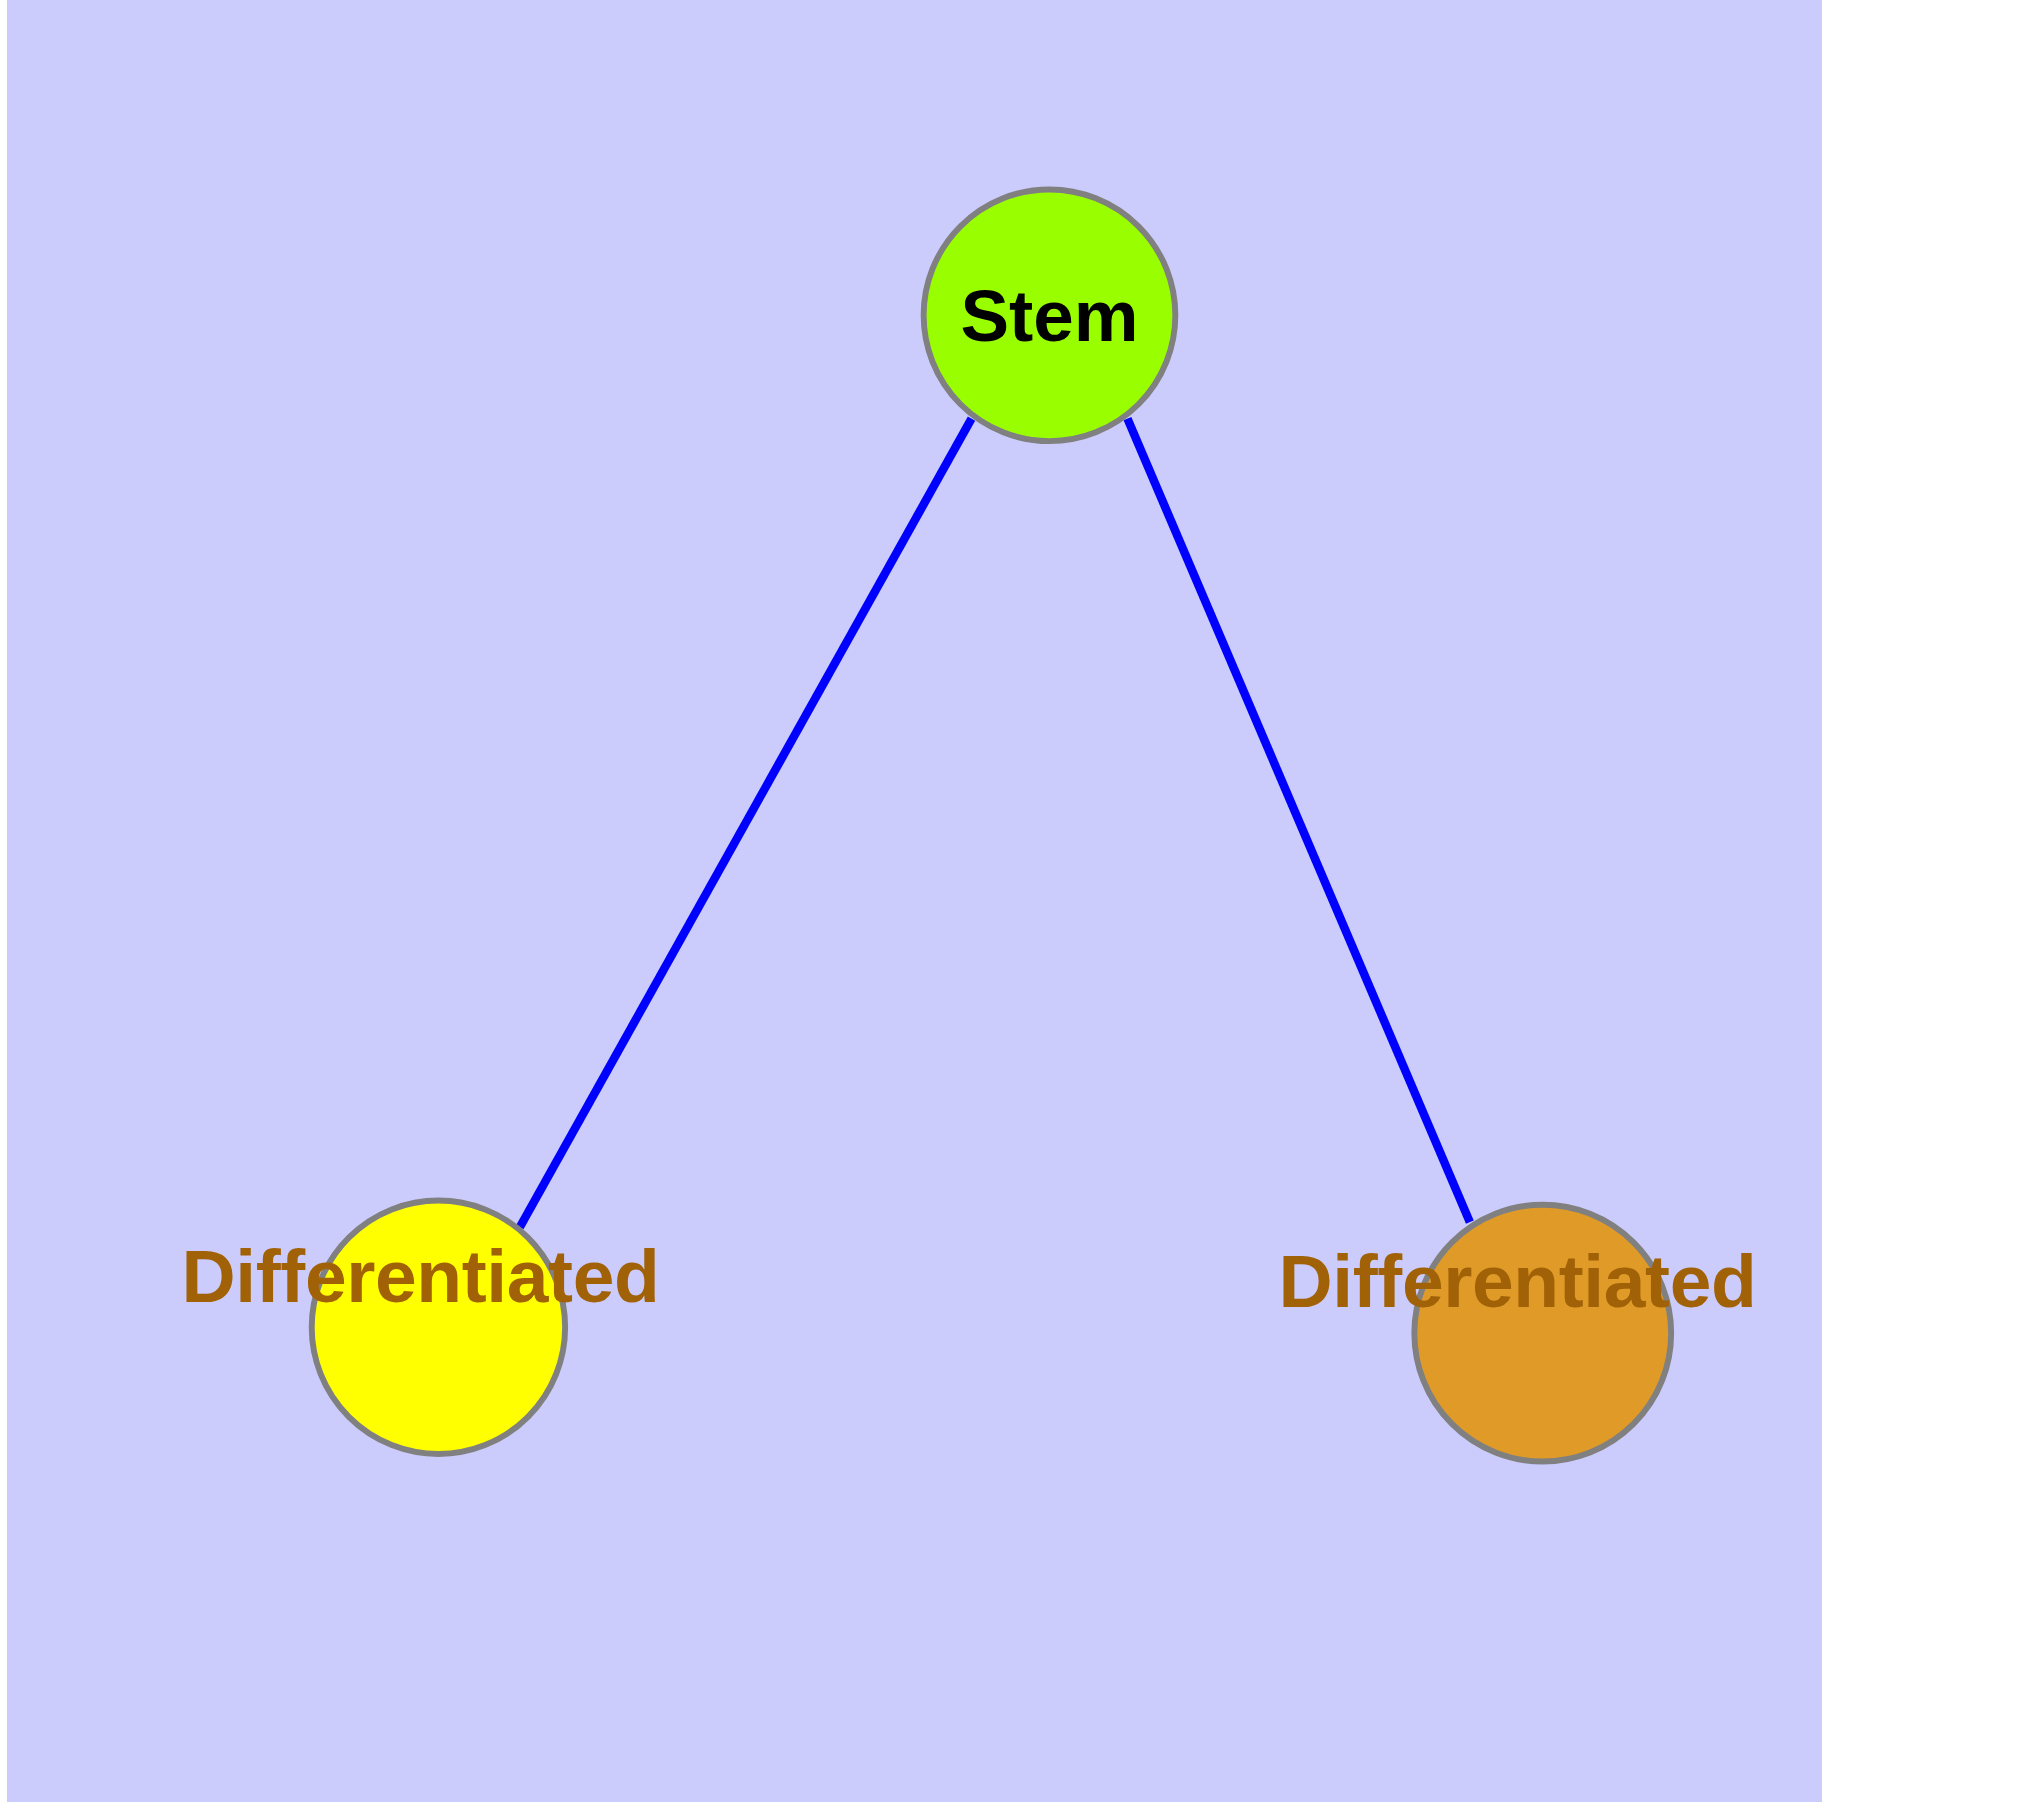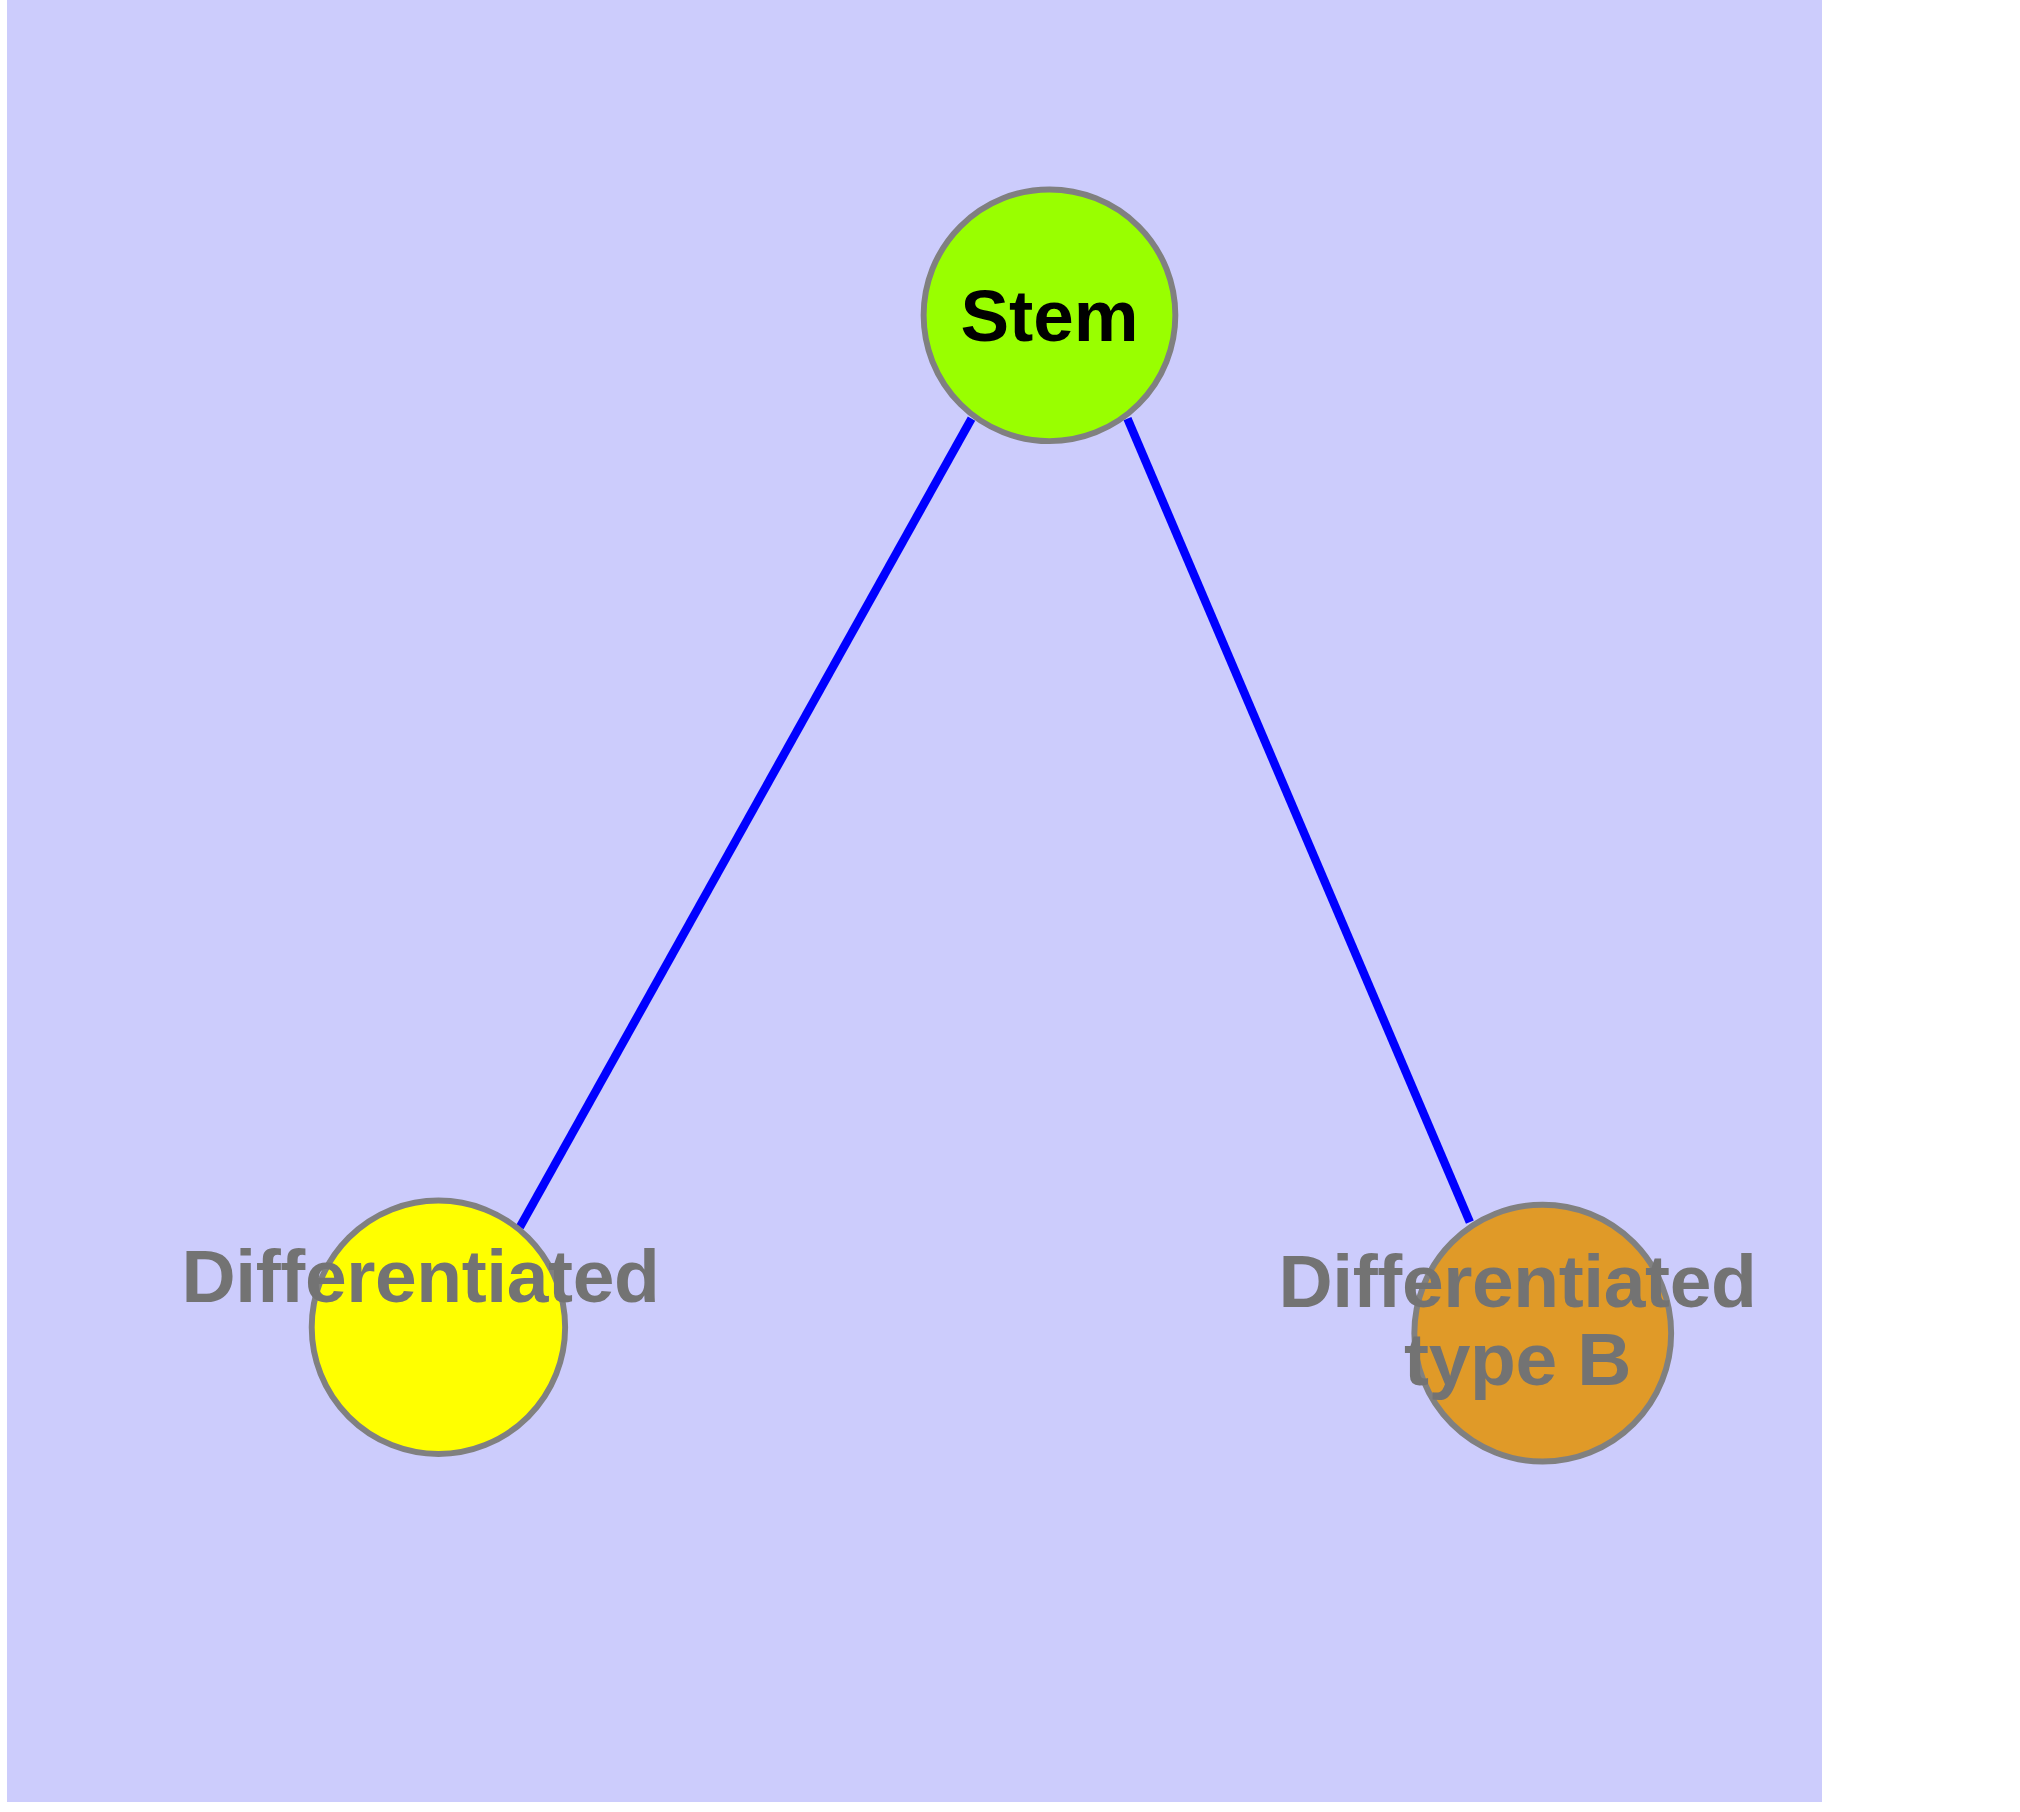--- a/index.html
+++ b/index.html
@@ -32,21 +32,21 @@
     height: 1812px;
     display: block;
   }
   .node-label-outside {
     position: absolute;
     text-align: center;
     font-family: "Liberation Sans", sans-serif;
     font-weight: bold;
     font-size: 75px;
     line-height: 1.04;
-    color: #737373;
+    color: #a16207;
     white-space: pre;
     letter-spacing: -0.4px;
     pointer-events: none;
   }
   #label-type-a {
     left: 166px;
     top: 1237px;
     width: 509px;
   }
   #label-type-b {
@@ -82,16 +82,16 @@
       <g>
         <circle cx="1238" cy="372" r="148.5" fill="#99ff00" stroke="#808080" stroke-width="7"></circle>
         <text x="1238" y="372" text-anchor="middle" dominant-baseline="central" font-family="Liberation Sans, sans-serif" font-size="86" font-weight="bold" fill="#000000">Stem</text>
       </g>
 
     </g>
   </svg>
 
   <div class="node-label-outside" id="label-type-a" style="font-size: 75px;"><span>Differentiated</span><br></div>
 
-  <div class="node-label-outside" id="label-type-b" style="font-size: 75px;"><span>Differentiated</span><br><span>type B</span></div>
+  <div class="node-label-outside" id="label-type-b" style="font-size: 75px;"><span>Differentiated</span><br></div>
 
 </div>
 
 
 </body></html>

